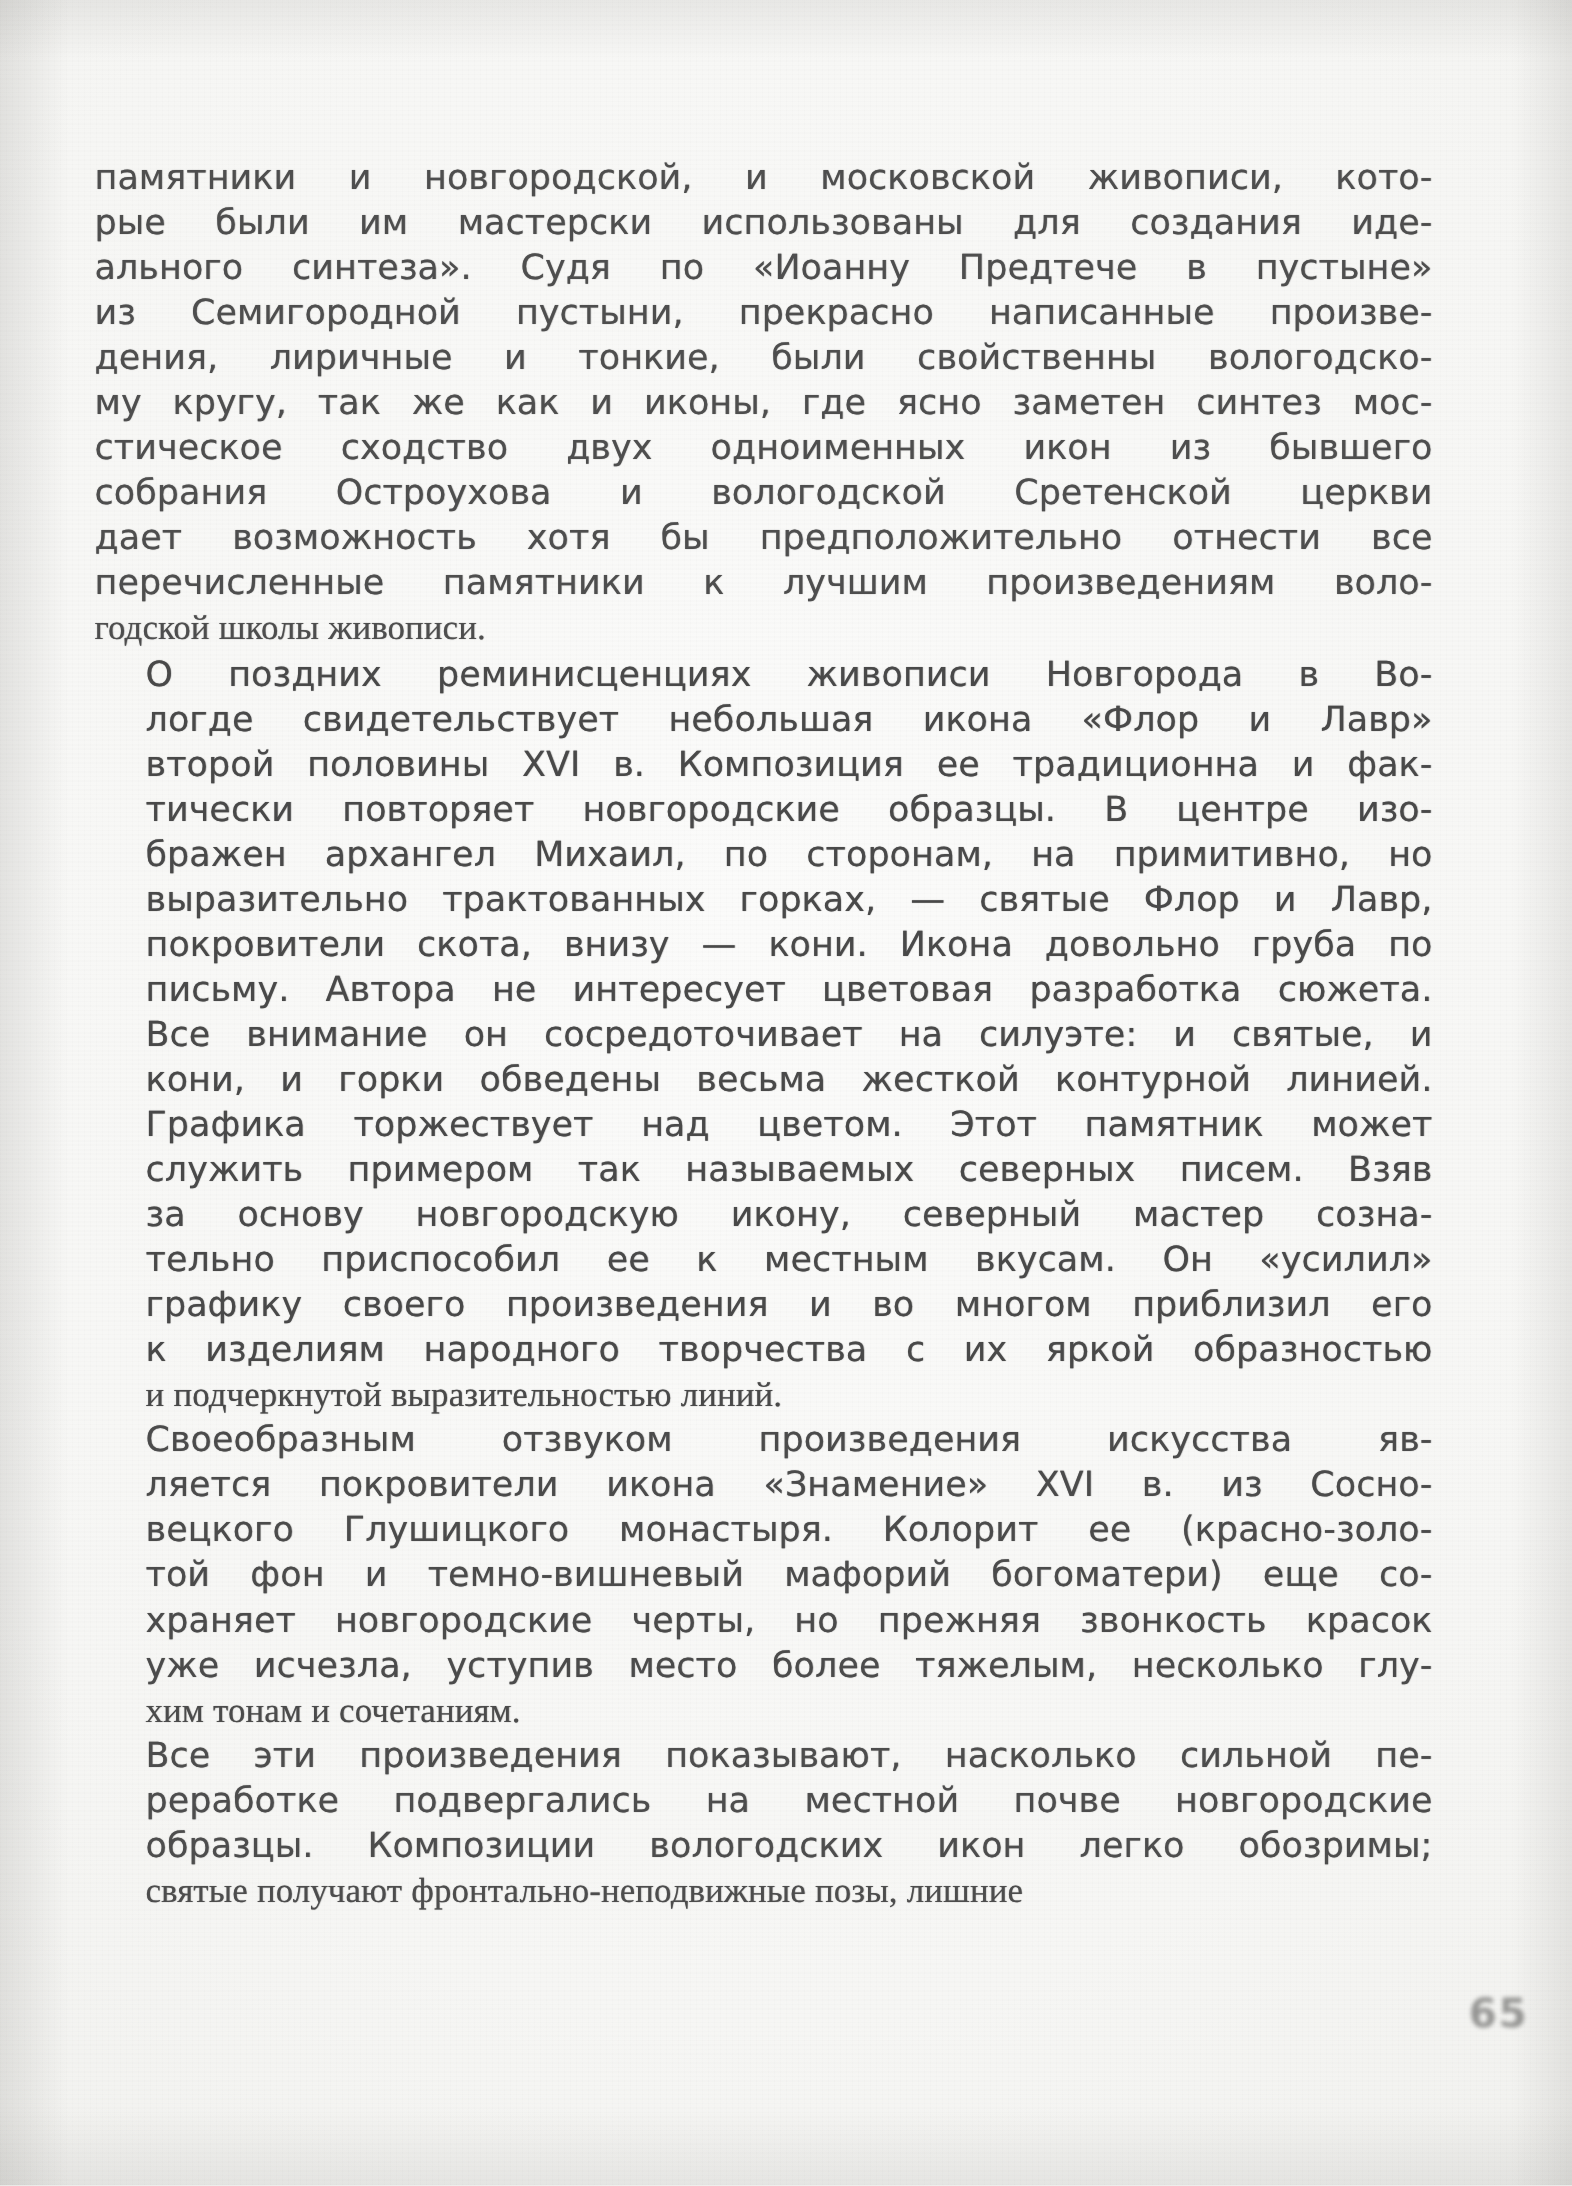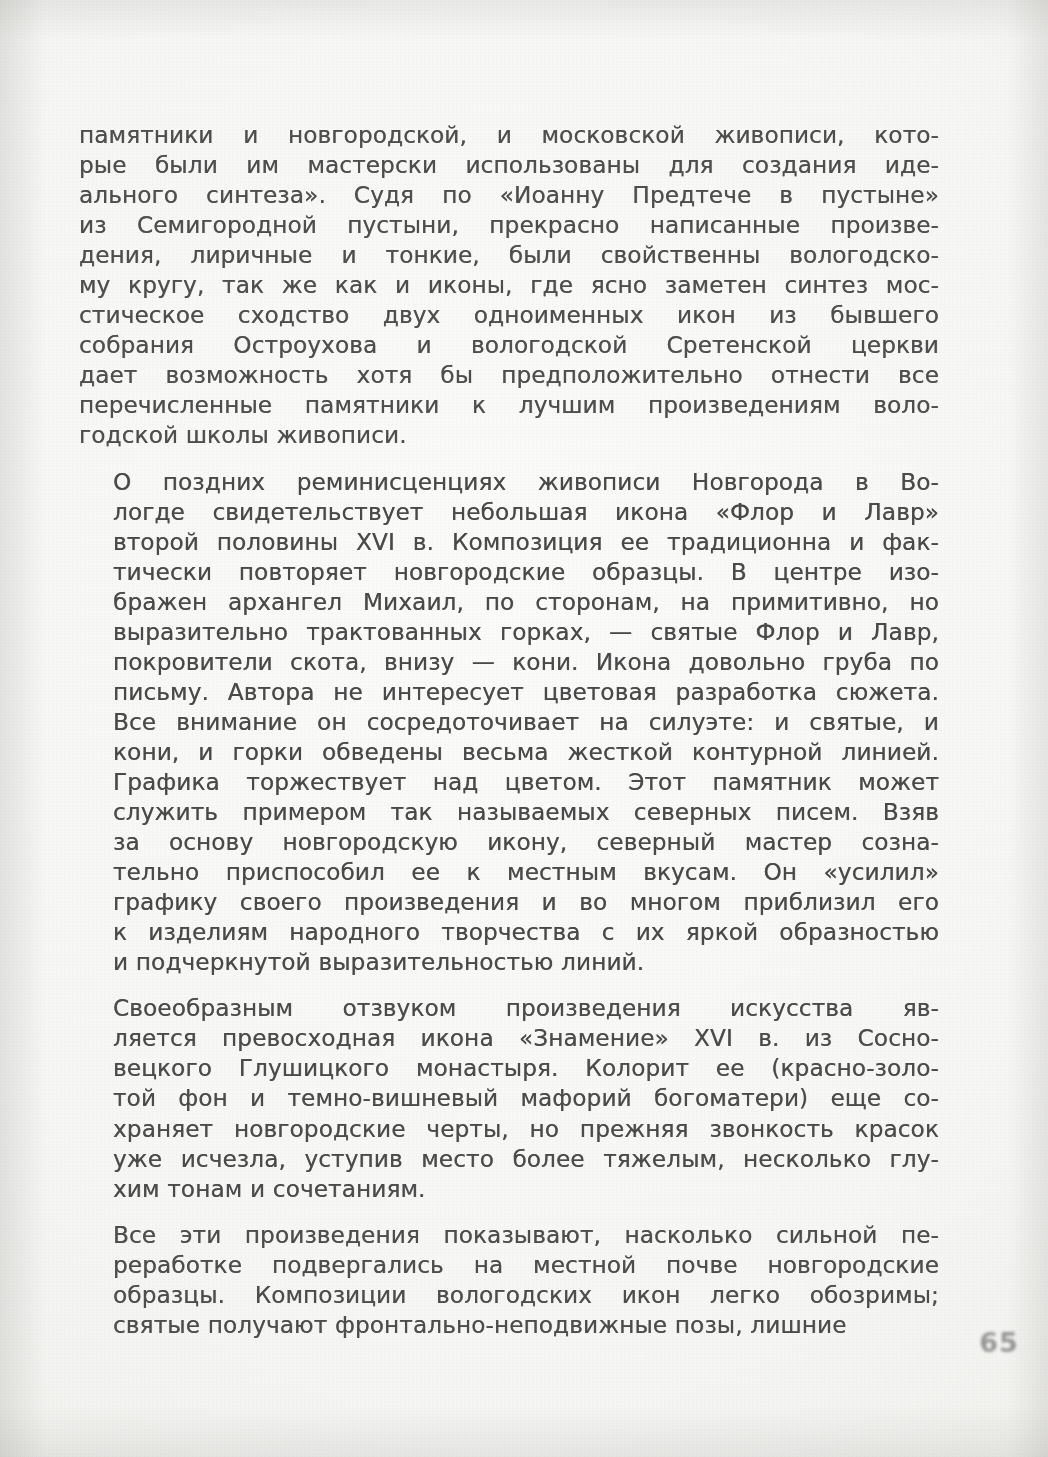--- a/index.html
+++ b/index.html
@@ -62,21 +62,21 @@
   
   #text-column {
     position: absolute;
     left: 63px;
     top: 104px;
     width: 892px;
     z-index: 3;
   }
 
   .para {
-    margin: 16px;
+    margin: 0;
     color: #4b4b4b;
     font-size: 23.2px;
     line-height: 30.05px;
     letter-spacing: 0.1px;
     text-align: justify;
     text-align-last: left;
     -webkit-hyphens: none;
     hyphens: none;
     word-spacing: 0.2px;
     text-shadow:
@@ -94,20 +94,21 @@
 
   
   .ln {
     display: block;
     text-align: justify;
     text-align-last: justify;
     white-space: normal;
   }
   .ln.last {
     text-align-last: left;
+    font-family: Liberation Serif, serif;
   }
   .ln.first {
     text-indent: 34px;
   }
 
   
   #folio {
     position: absolute;
     right: 18px;
     top: 1327px;
@@ -156,21 +157,21 @@
         <span class="ln">Графика торжествует над цветом. Этот памятник может</span>
         <span class="ln">служить примером так называемых северных писем. Взяв</span>
         <span class="ln">за основу новгородскую икону, северный мастер созна-</span>
         <span class="ln">тельно приспособил ее к местным вкусам. Он «усилил»</span>
         <span class="ln">графику своего произведения и во многом приблизил его</span>
         <span class="ln">к изделиям народного творчества с их яркой образностью</span>
         <span class="ln last">и подчеркнутой выразительностью линий.</span>
       </p>
     <p class="para p3 indent">
         <span class="ln first">Своеобразным отзвуком произведения искусства яв-</span>
-        <span class="ln">ляется превосходная икона «Знамение» XVI в. из Сосно-</span>
+        <span class="ln">ляется покровители икона «Знамение» XVI в. из Сосно-</span>
         <span class="ln">вецкого Глушицкого монастыря. Колорит ее (красно-золо-</span>
         <span class="ln">той фон и темно-вишневый мафорий богоматери) еще со-</span>
         <span class="ln">храняет новгородские черты, но прежняя звонкость красок</span>
         <span class="ln">уже исчезла, уступив место более тяжелым, несколько глу-</span>
         <span class="ln last">хим тонам и сочетаниям.</span>
       </p>
     <p class="para p4 indent">
         <span class="ln first">Все эти произведения показывают, насколько сильной пе-</span>
         <span class="ln">реработке подвергались на местной почве новгородские</span>
         <span class="ln">образцы. Композиции вологодских икон легко обозримы;</span>

